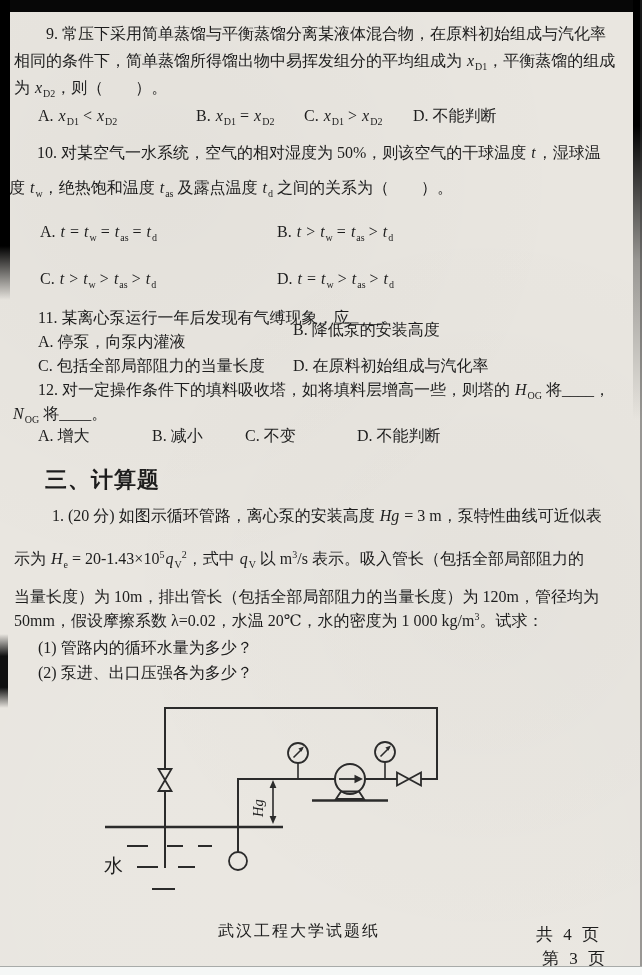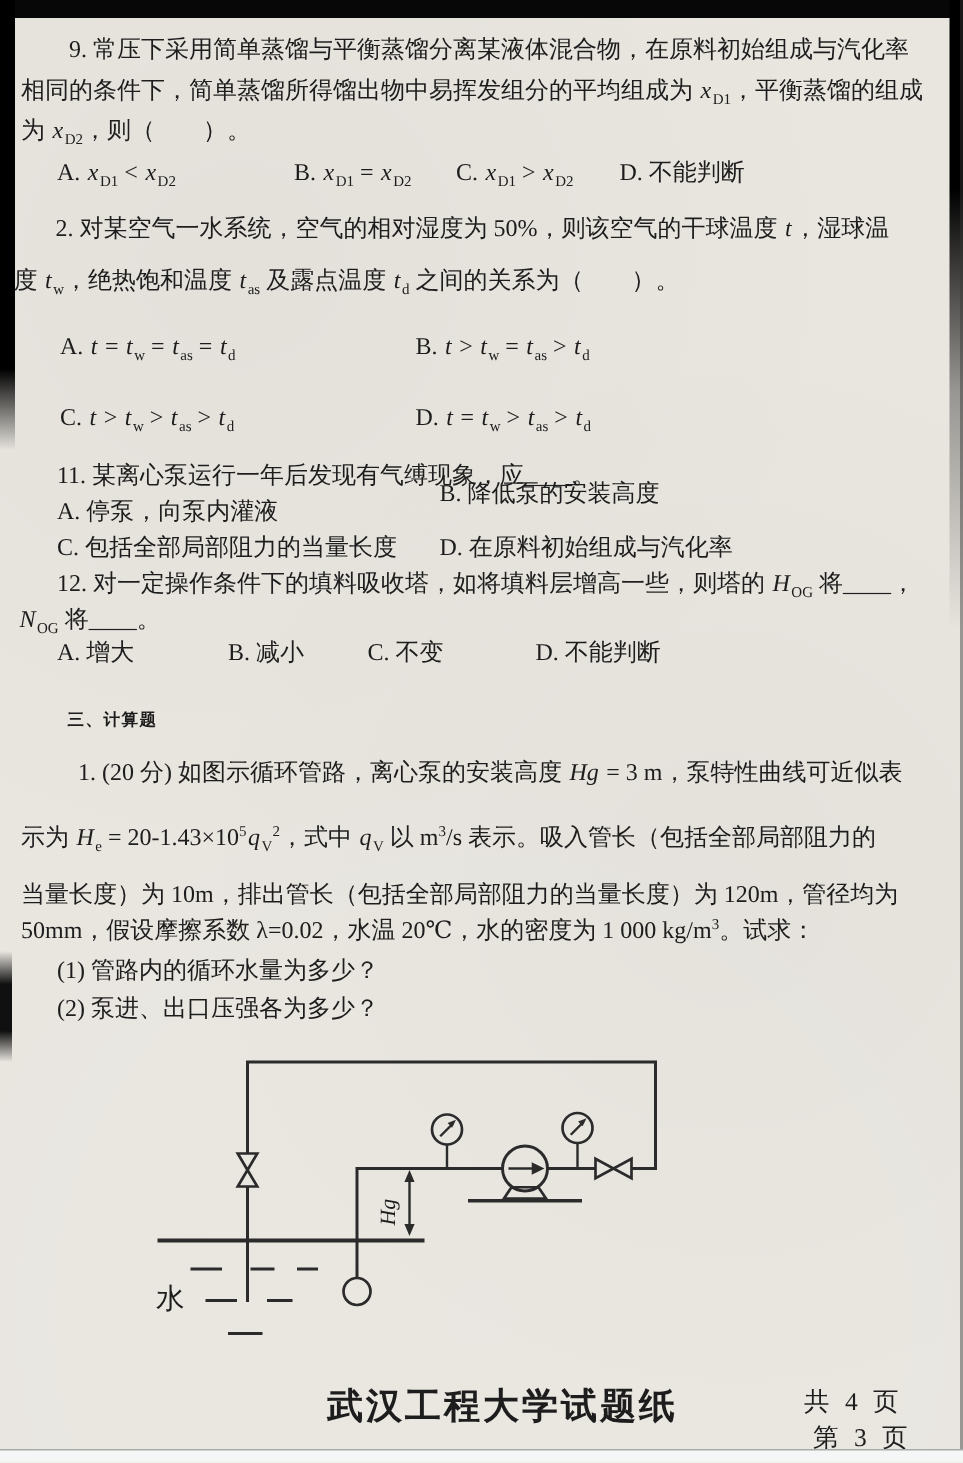--- a/index.html
+++ b/index.html
@@ -10,22 +10,22 @@
       radial-gradient(circle at 25% 18%, rgba(0,0,0,0.025), transparent 45%),
       radial-gradient(circle at 75% 60%, rgba(0,0,0,0.02), transparent 50%),
       radial-gradient(circle at 50% 90%, rgba(255,255,255,0.05), transparent 55%);
     font-family:"Liberation Serif","DejaVu Serif",serif;
     color:#1d1d1d;
   }
   .line{position:absolute;white-space:nowrap;font-size:16px;line-height:20px;color:#1d1d1d;text-align:right;}
   .line em{font-style:italic;padding:0 1px;}
   .line sub{font-size:10px;line-height:0;vertical-align:-4px;}
   .line sup{font-size:10px;font-style:normal;line-height:0;vertical-align:6px;}
-  .section-head{font-weight:bold;font-size:11px;letter-spacing:1px;font-family:Liberation Serif, serif;}
-  .footer-school{position:absolute;font-weight:bold;font-size:24px;letter-spacing:2px;white-space:nowrap;text-align:center;}
+  .section-head{font-weight:bold;font-size:22px;letter-spacing:1px;font-family:Liberation Serif, serif;}
+  .footer-school{position:absolute;font-weight:normal;font-size:16px;letter-spacing:2px;white-space:nowrap;text-align:center;}
   .footer-page{position:absolute;font-size:17px;letter-spacing:3px;white-space:nowrap;}
   .edge{position:absolute;}
   .edge-top{left:0;top:0;width:642px;height:12px;background:#070707;}
   .edge-left{left:0;top:0;width:10px;height:300px;
     background:linear-gradient(180deg,#000 0,#000 82%,rgba(0,0,0,0));}
   .edge-left2{left:0;top:634px;width:8px;height:74px;
     background:linear-gradient(180deg,rgba(0,0,0,0),#101010 30%,#101010 72%,rgba(0,0,0,0));}
   .edge-right{right:0;top:0;width:9px;height:420px;
     background:linear-gradient(180deg,#000 0,#000 30%,rgba(0,0,0,0.35) 62%,rgba(0,0,0,0));}
   .edge-right-line{right:0;top:0;width:2px;height:966px;background:rgba(55,55,55,0.45);}
@@ -36,21 +36,21 @@
 <body>
 
 <div class="line" style="left:46px;top:24px">9. 常压下采用简单蒸馏与平衡蒸馏分离某液体混合物，在原料初始组成与汽化率</div>
 <div class="line" style="left:14px;top:51px"><span>相同的条件下，简单蒸馏所得馏出物中易挥发组分的平均组成为 </span><em>x</em><sub>D1</sub><span>，平衡蒸馏的组成</span></div>
 <div class="line" style="left:14px;top:78px"><span>为 </span><em>x</em><sub>D2</sub><span>，则（　　）。</span></div>
 <div class="line" style="left:38px;top:106px"><span>A.  </span><em>x</em><sub>D1</sub><span> &lt; </span><em>x</em><sub>D2</sub></div>
 <div class="line" style="left:196px;top:106px"><span>B.  </span><em>x</em><sub>D1</sub><span> = </span><em>x</em><sub>D2</sub></div>
 <div class="line" style="left:304px;top:106px"><span>C.  </span><em>x</em><sub>D1</sub><span> &gt; </span><em>x</em><sub>D2</sub></div>
 <div class="line" style="left:413px;top:106px">D. 不能判断</div>
 
-<div class="line" style="left:37px;top:143px"><span>2. 对某空气一水系统，空气的相对湿度为 50%，则该空气的干球温度 </span><em>t</em><span>，湿球温</span></div>
+<div class="line" style="left:37px;top:143px"><span>10. 对某空气一水系统，空气的相对湿度为 50%，则该空气的干球温度 </span><em>t</em><span>，湿球温</span></div>
 <div class="line" style="left:9px;top:178px"><span>度 </span><em>t</em><sub>w</sub><span>，绝热饱和温度 </span><em>t</em><sub>as</sub><span> 及露点温度 </span><em>t</em><sub>d</sub><span> 之间的关系为（　　）。</span></div>
 <div class="line" style="left:40px;top:222px"><span>A. </span><em>t</em><span> = </span><em>t</em><sub>w</sub><span> = </span><em>t</em><sub>as</sub><span> = </span><em>t</em><sub>d</sub></div>
 <div class="line" style="left:277px;top:222px"><span>B. </span><em>t</em><span> &gt; </span><em>t</em><sub>w</sub><span> = </span><em>t</em><sub>as</sub><span> &gt; </span><em>t</em><sub>d</sub></div>
 <div class="line" style="left:40px;top:269px"><span>C.  </span><em>t</em><span> &gt; </span><em>t</em><sub>w</sub><span> &gt; </span><em>t</em><sub>as</sub><span> &gt; </span><em>t</em><sub>d</sub></div>
 <div class="line" style="left:277px;top:269px"><span>D. </span><em>t</em><span> = </span><em>t</em><sub>w</sub><span> &gt; </span><em>t</em><sub>as</sub><span> &gt; </span><em>t</em><sub>d</sub></div>
 
 <div class="line" style="left:38px;top:308px">11. 某离心泵运行一年后发现有气缚现象，应____。</div>
 <div class="line" style="left:38px;top:332px">A. 停泵，向泵内灌液</div>
 <div class="line" style="left:293px;top:320px">B. 降低泵的安装高度</div>
 <div class="line" style="left:38px;top:356px">C. 包括全部局部阻力的当量长度</div>

